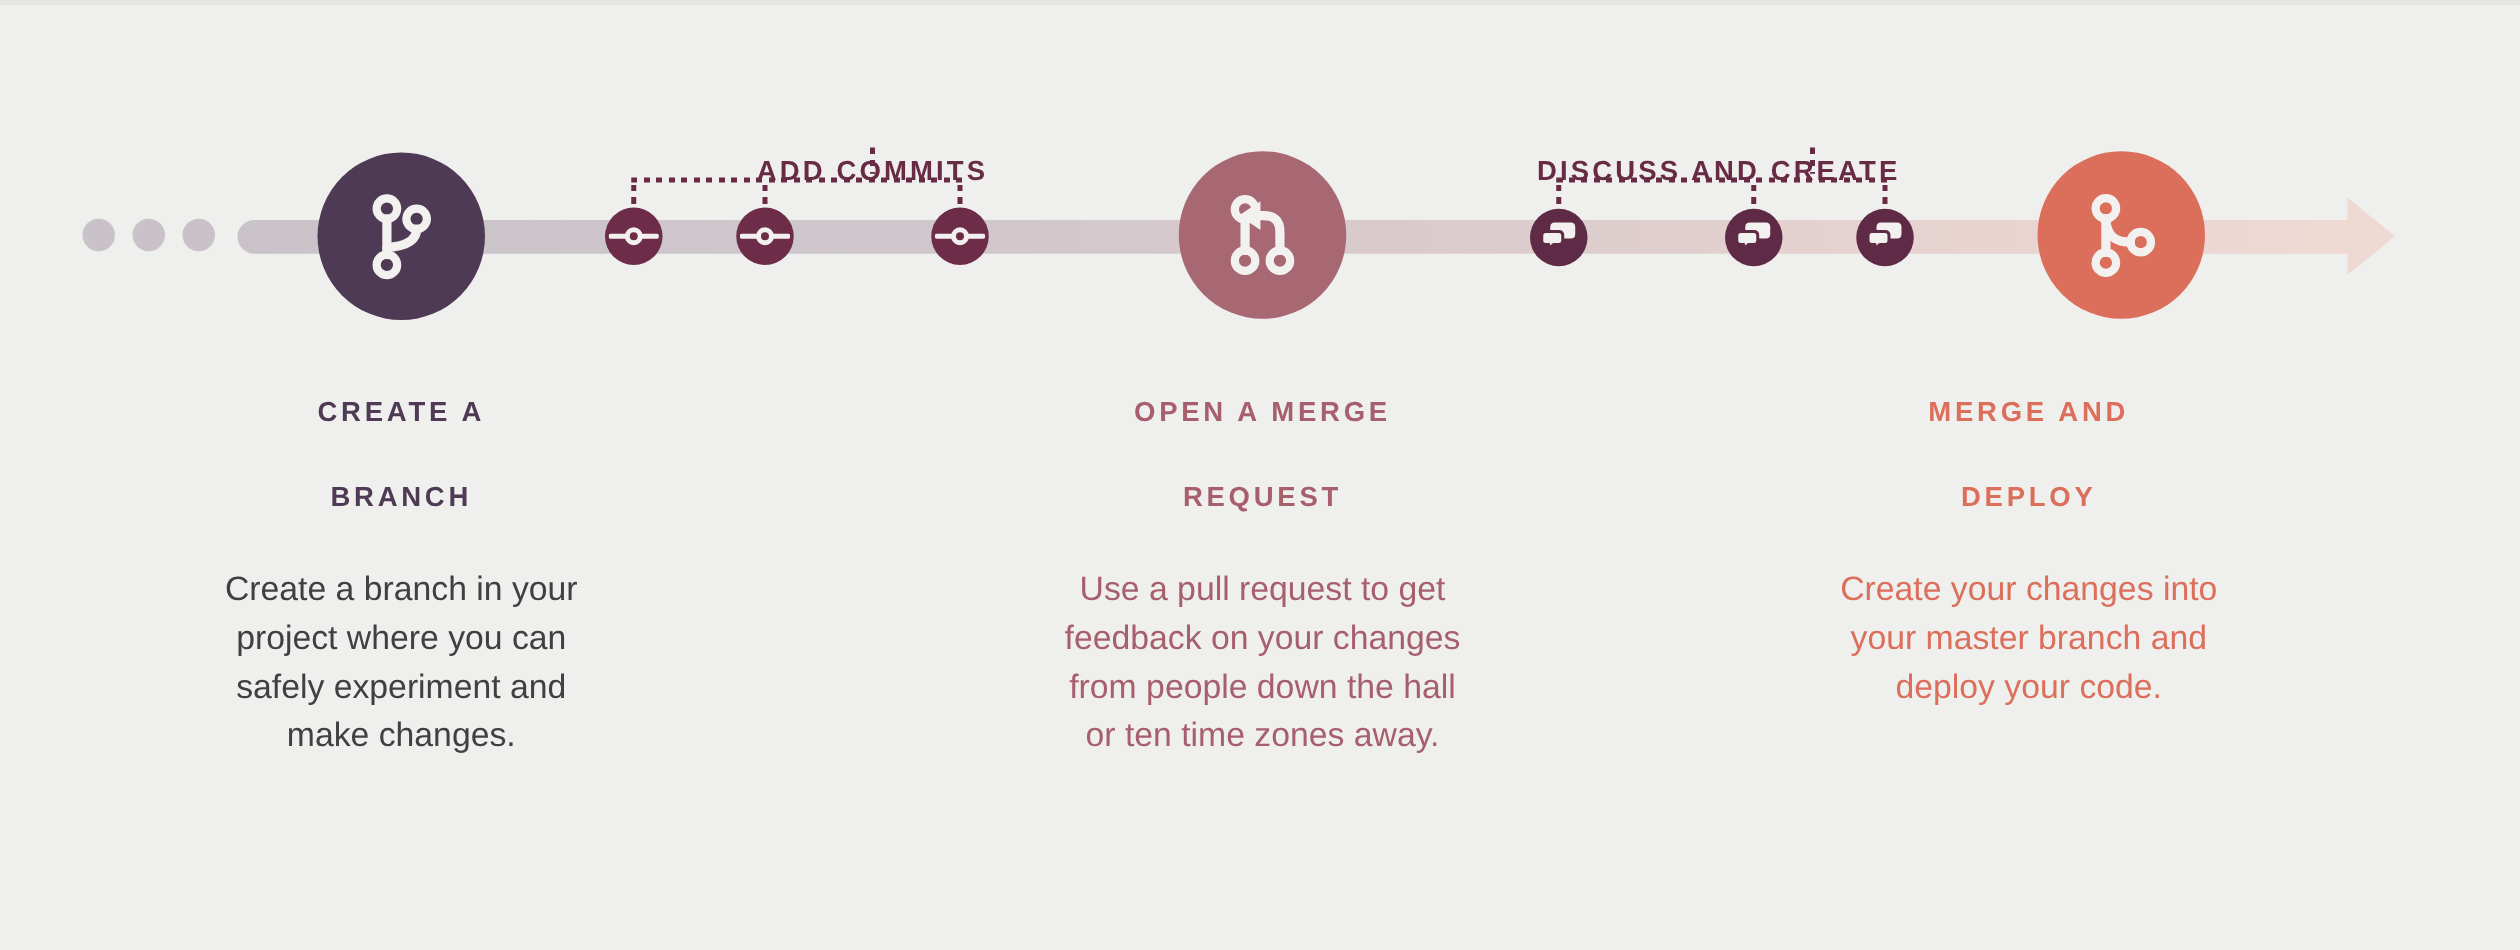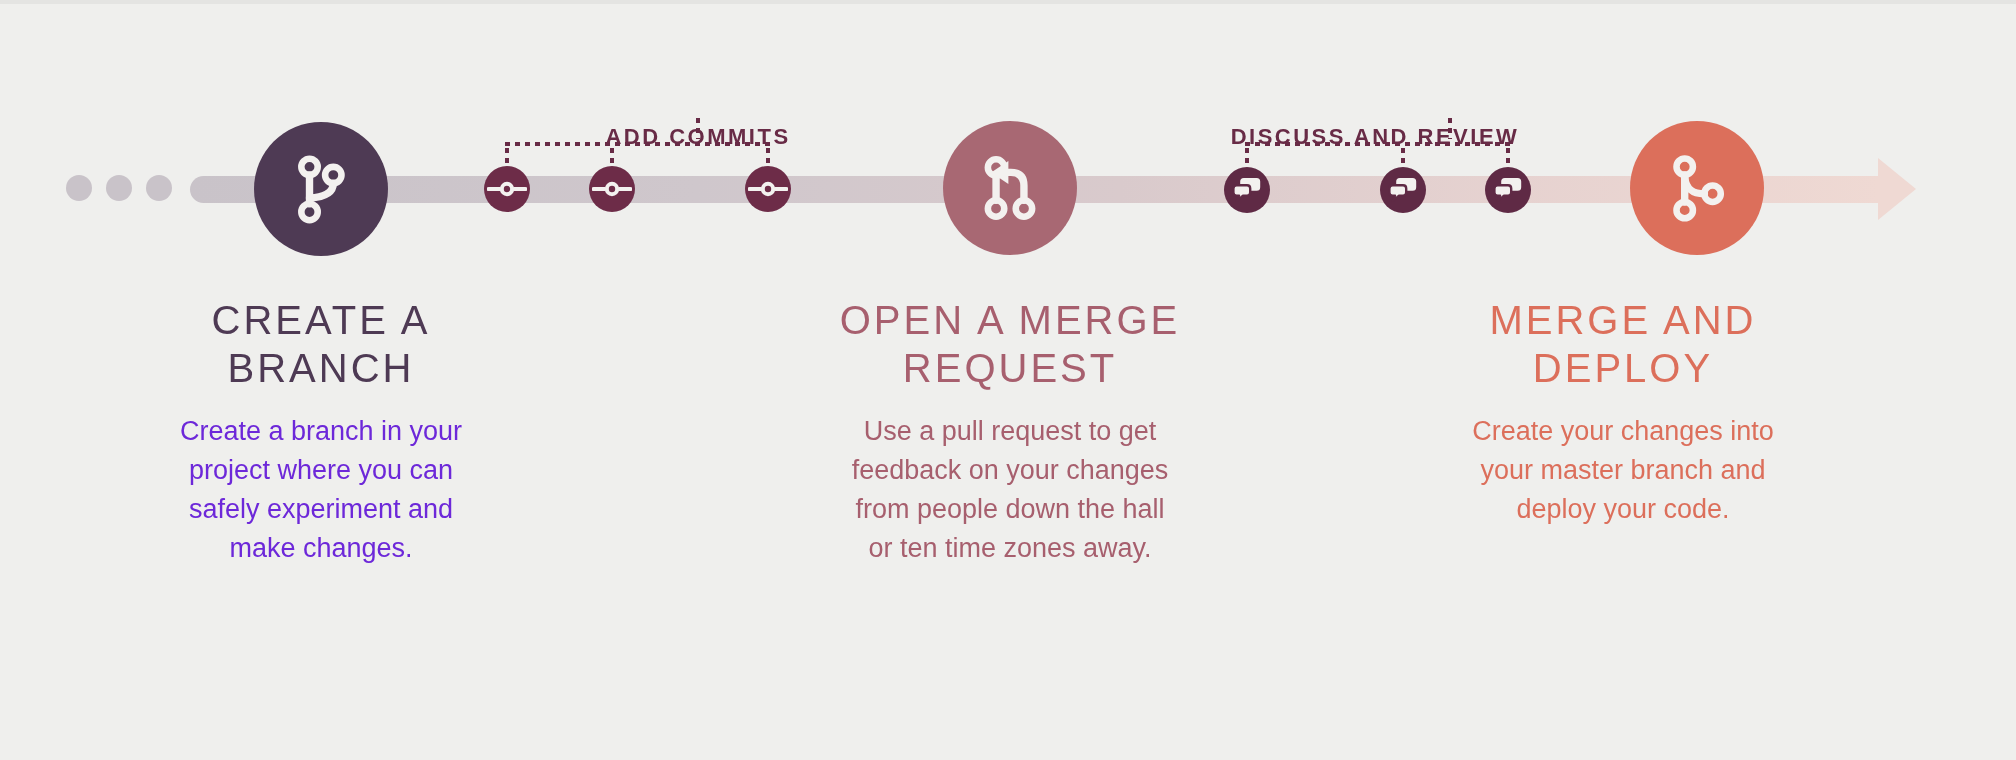--- a/index.html
+++ b/index.html
@@ -77,26 +77,26 @@
   .g2-h{left:1245px;top:142px;width:266px;}
   .g2-stub{left:1448px;top:118px;height:21px;}
   .g2-d1{left:1245px;top:148px;height:17px;}
   .g2-d2{left:1401px;top:148px;height:17px;}
   .g2-d3{left:1506px;top:148px;height:17px;}
 
   
   .col{position:absolute;top:296px;width:420px;text-align:center;z-index:2;}
   .col-1{left:111px}.col-2{left:800px}.col-3{left:1413px}
   .col h2{
-    margin:0 0 20px 0;font-size:40px;line-height:48px;font-weight:normal;
+    margin:0 0 20px 0;font-size:22px;line-height:68px;font-weight:bold;
     letter-spacing:3px;white-space:pre-line;
   }
   .col p{margin:0;font-size:27px;line-height:39px;white-space:pre-line;}
   .col-1 h2{color:var(--branch-accent,#4e3a54);}
-  .col-1 p{color:#6d28d9;}
+  .col-1 p{color:#404040;}
   .col-2 h2,.col-2 p{color:#a75f6e;}
   .col-3 h2,.col-3 p{color:var(--merge-accent,#dc6f5b);}
 
   .ic{stroke:#f3f1ef;fill:none;stroke-linecap:round;}
 </style>
 </head>
 <body>
 
 <div class="stage">
   <div class="top-strip"></div>
@@ -176,21 +176,21 @@
     </svg>
   </div>
 
   <div class="conn-label" style="left:698px">ADD COMMITS</div>
   <div class="dot-v g1-stub"></div>
   <div class="dot-h g1-h"></div>
   <div class="dot-v g1-d1"></div>
   <div class="dot-v g1-d2"></div>
   <div class="dot-v g1-d3"></div>
 
-  <div class="conn-label" style="left:1375px">DISCUSS AND REVIEW</div>
+  <div class="conn-label" style="left:1375px">DISCUSS AND CREATE</div>
   <div class="dot-v g2-stub"></div>
   <div class="dot-h g2-h"></div>
   <div class="dot-v g2-d1"></div>
   <div class="dot-v g2-d2"></div>
   <div class="dot-v g2-d3"></div>
 
   <div class="col col-1">
     <h2>CREATE A
 BRANCH</h2>
     <p>Create a branch in your

